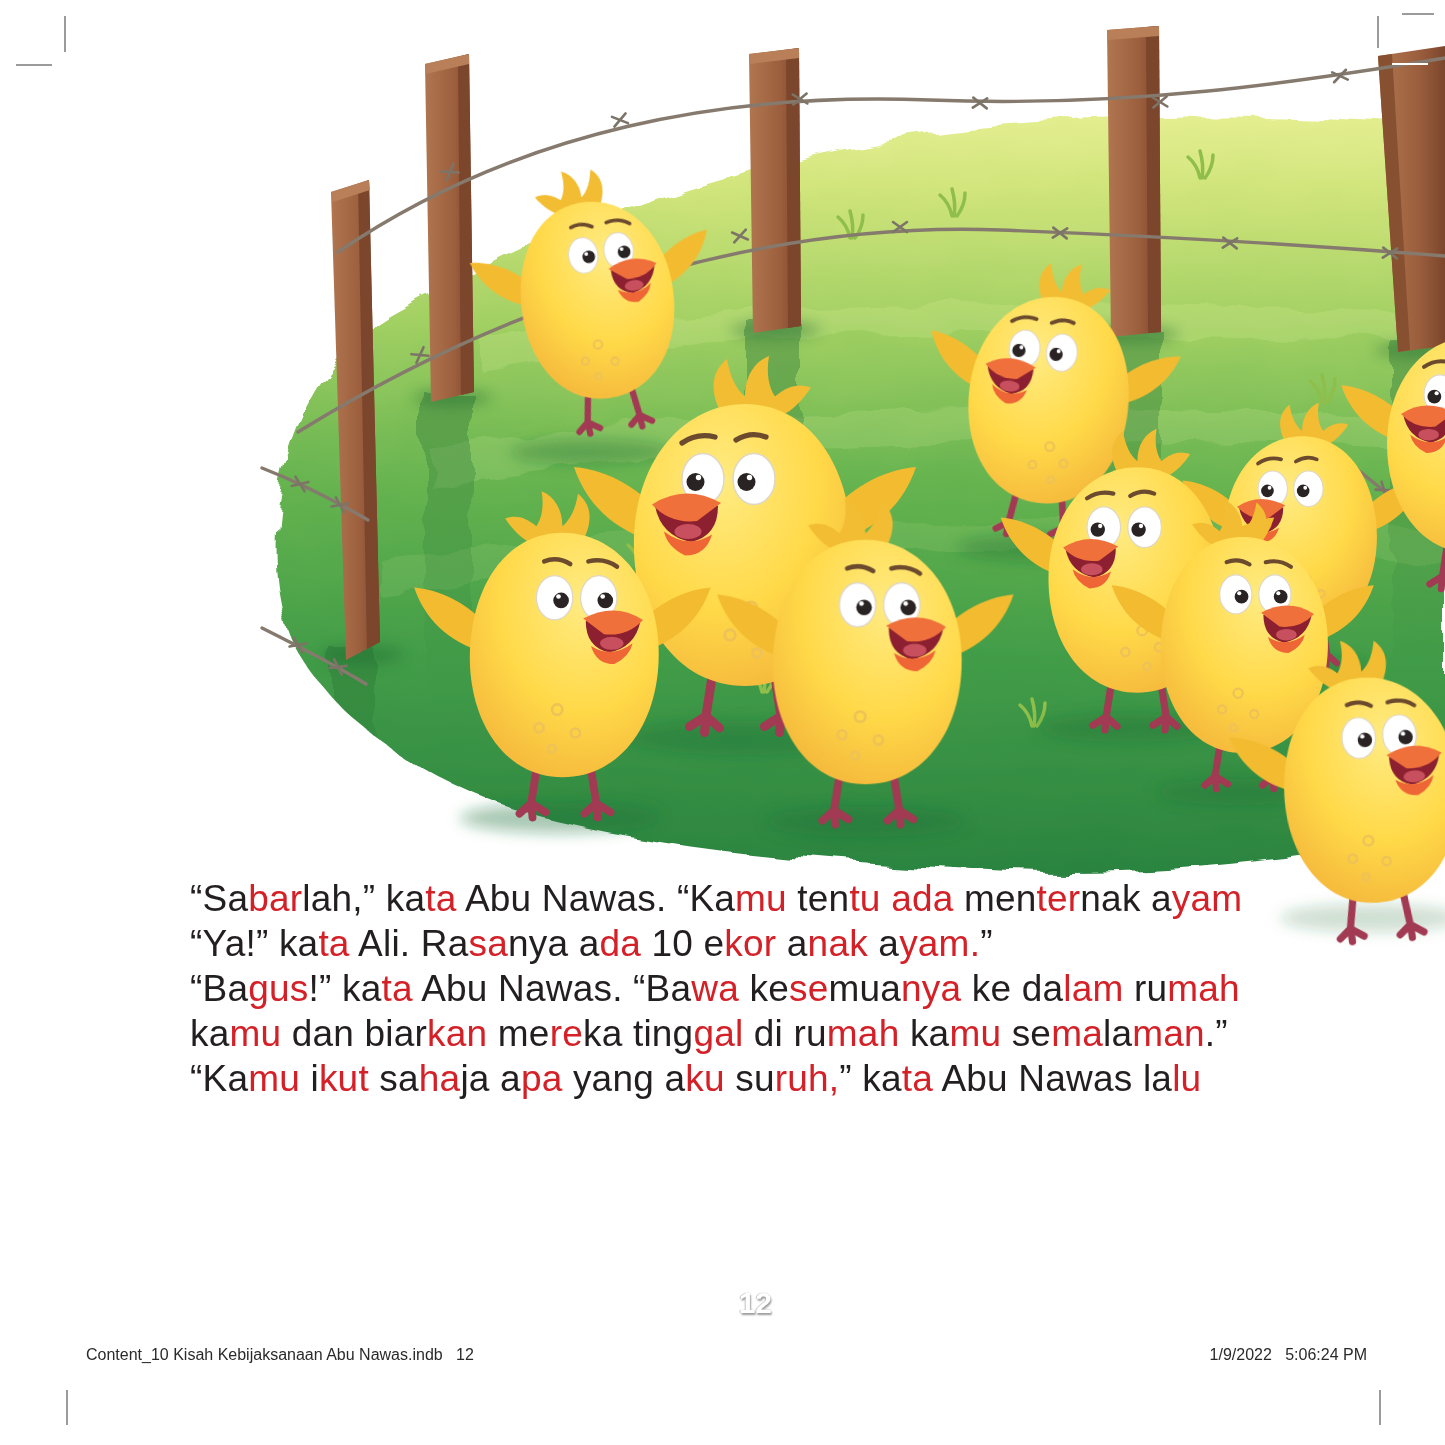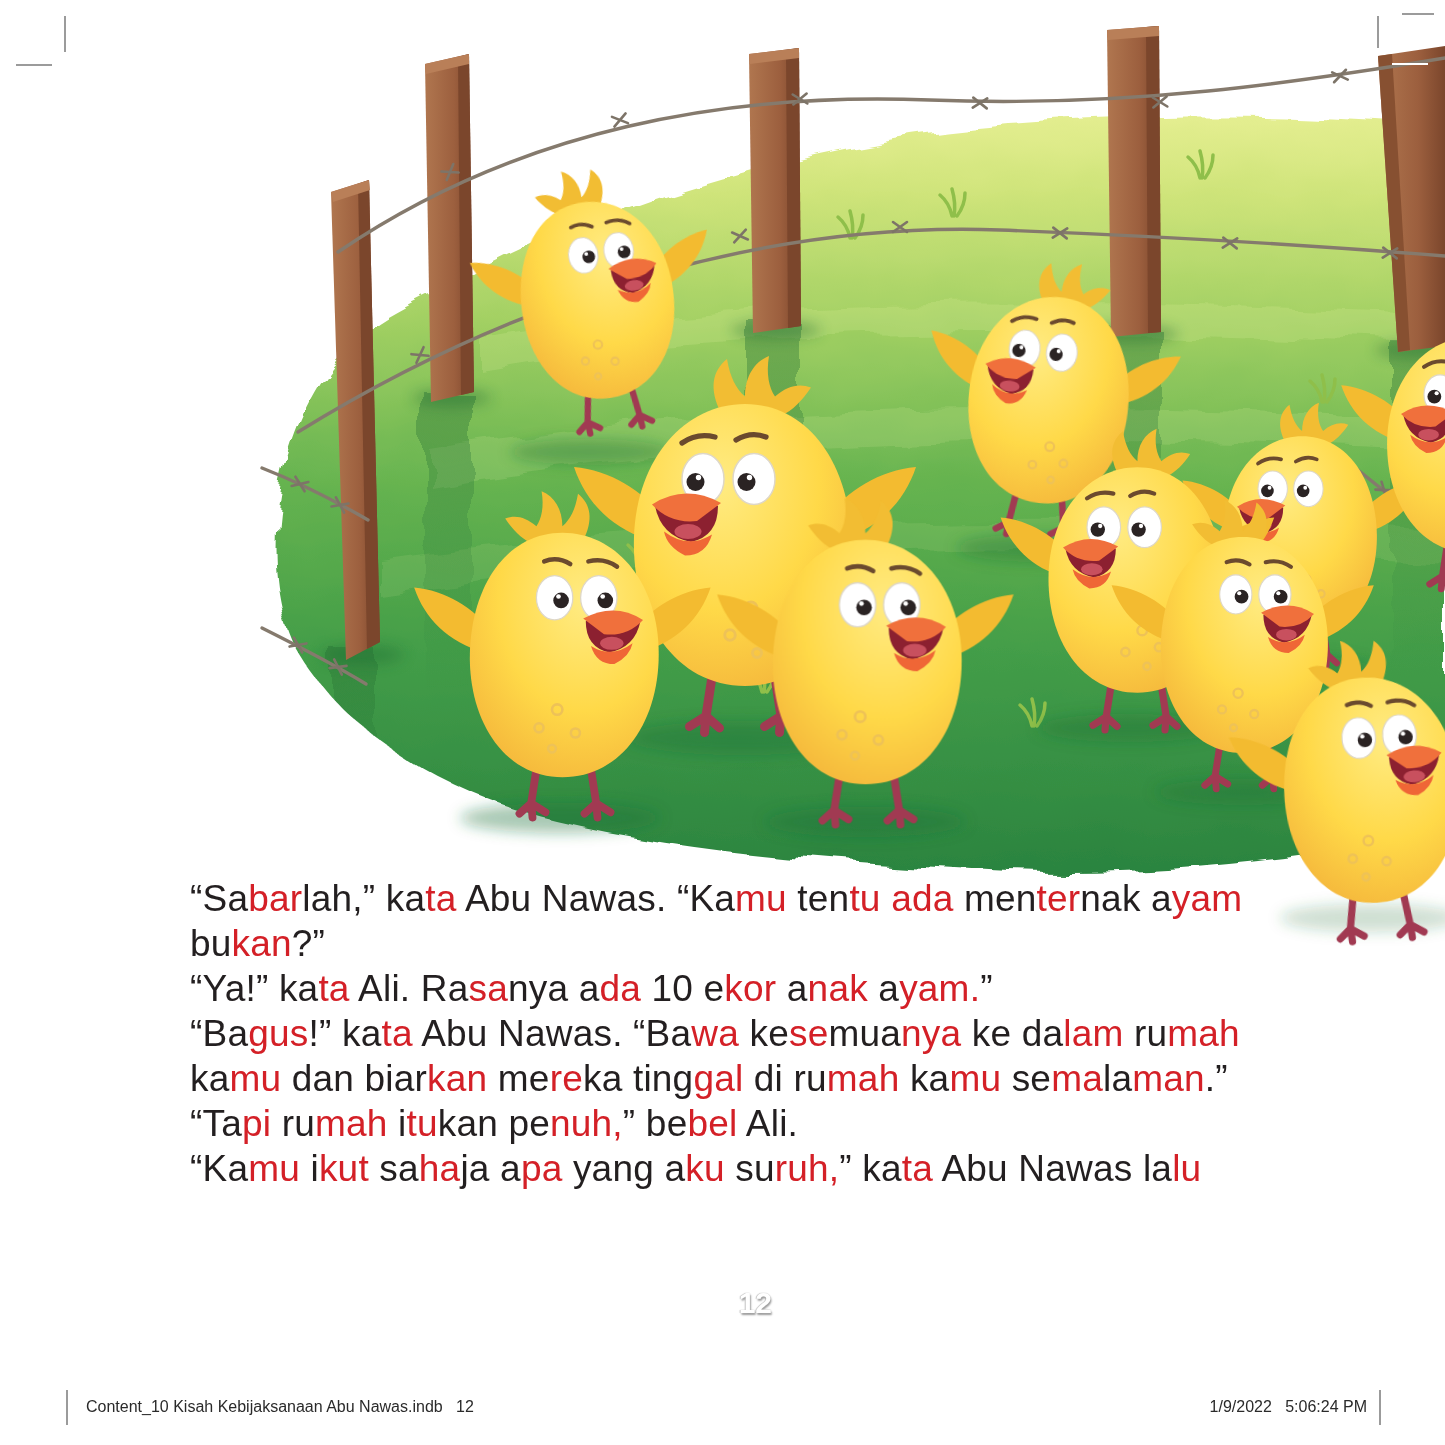--- a/index.html
+++ b/index.html
@@ -11,21 +11,21 @@
          font-size:37px;line-height:45px;letter-spacing:.2px;color:var(--ink,#231f20);
          font-weight:500;}
   .story-line{white-space:nowrap;}
   .red{color:var(--red,#d42027);}
   .blk{color:var(--ink,#231f20);}
   
   #pageno{position:absolute;left:672px;top:1286px;width:100px;text-align:right;z-index:5;
           font-size:30px;font-weight:bold;color:#ffffff;
           text-shadow:0 0 1px #b3b3b3,1px 2px 2px #9a9a9a,-1px 0 1px #c9c9c9;}
   
-  .footer{position:absolute;top:1398px;z-index:5;font-size:16px;color:#2a2a2a;white-space:pre;}
+  .footer{position:absolute;top:1346px;z-index:5;font-size:16px;color:#2a2a2a;white-space:pre;}
   #footer-left{left:86px;}
   #footer-right{right:78px;text-align:right;}
   
   .crop{position:absolute;background:#9b9b9b;z-index:10;}
   .crop.white{background:#ffffff;}
 </style>
 </head>
 <body>
 
 <div id="page">
@@ -239,25 +239,23 @@
           <use href="#chick"></use>
         </g>
       <g transform="translate(1372 790) rotate(-4) scale(-1.2 1.2)">
           <use href="#chick"></use>
         </g>
     </g>
   </svg>
 
   <div id="story">
       <div class="story-line"><span class="blk">“Sa</span><span class="red">bar</span><span class="blk">lah,” ka</span><span class="red">ta</span><span class="blk"> Abu Nawas. “Ka</span><span class="red">mu</span><span class="blk"> ten</span><span class="red">tu</span><span class="blk"> </span><span class="red">ada</span><span class="blk"> men</span><span class="red">ter</span><span class="blk">nak a</span><span class="red">yam</span></div>
-      <div class="story-line"><span class="blk">bu</span><span class="red">kan</span><span class="blk">?”</span></div>
       <div class="story-line"><span class="blk">“Ya!” ka</span><span class="red">ta</span><span class="blk"> Ali. Ra</span><span class="red">sa</span><span class="blk">nya a</span><span class="red">da</span><span class="blk"> 10 e</span><span class="red">kor</span><span class="blk"> a</span><span class="red">nak</span><span class="blk"> a</span><span class="red">yam.</span><span class="blk">”</span></div>
       <div class="story-line"><span class="blk">“Ba</span><span class="red">gus</span><span class="blk">!” ka</span><span class="red">ta</span><span class="blk"> Abu Nawas. “Ba</span><span class="red">wa</span><span class="blk"> ke</span><span class="red">se</span><span class="blk">mua</span><span class="red">nya</span><span class="blk"> ke da</span><span class="red">lam</span><span class="blk"> ru</span><span class="red">mah</span></div>
       <div class="story-line"><span class="blk">ka</span><span class="red">mu</span><span class="blk"> dan biar</span><span class="red">kan</span><span class="blk"> me</span><span class="red">re</span><span class="blk">ka ting</span><span class="red">gal</span><span class="blk"> di ru</span><span class="red">mah</span><span class="blk"> ka</span><span class="red">mu</span><span class="blk"> se</span><span class="red">ma</span><span class="blk">la</span><span class="red">man</span><span class="blk">.”</span></div>
-      <div class="story-line"><span class="blk">“Ta</span><span class="red">pi</span><span class="blk"> ru</span><span class="red">mah</span><span class="blk"> i</span><span class="red">tu</span><span class="blk">kan pe</span><span class="red">nuh,</span><span class="blk">” be</span><span class="red">bel</span><span class="blk"> Ali.</span></div>
       <div class="story-line"><span class="blk">“Ka</span><span class="red">mu</span><span class="blk"> i</span><span class="red">kut</span><span class="blk"> sa</span><span class="red">ha</span><span class="blk">ja a</span><span class="red">pa</span><span class="blk"> yang a</span><span class="red">ku</span><span class="blk"> su</span><span class="red">ruh,</span><span class="blk">” ka</span><span class="red">ta</span><span class="blk"> Abu Nawas la</span><span class="red">lu</span></div>
     </div>
 
   <div id="pageno">12</div>
 
   <div id="footer-left" class="footer">Content_10 Kisah Kebijaksanaan Abu Nawas.indb   12</div>
   <div id="footer-right" class="footer">1/9/2022   5:06:24 PM</div>
 
   <div class="crop" style="left:64px;top:16px;width:2px;height:36px;"></div>
   <div class="crop" style="left:16px;top:64px;width:36px;height:2px;"></div>

